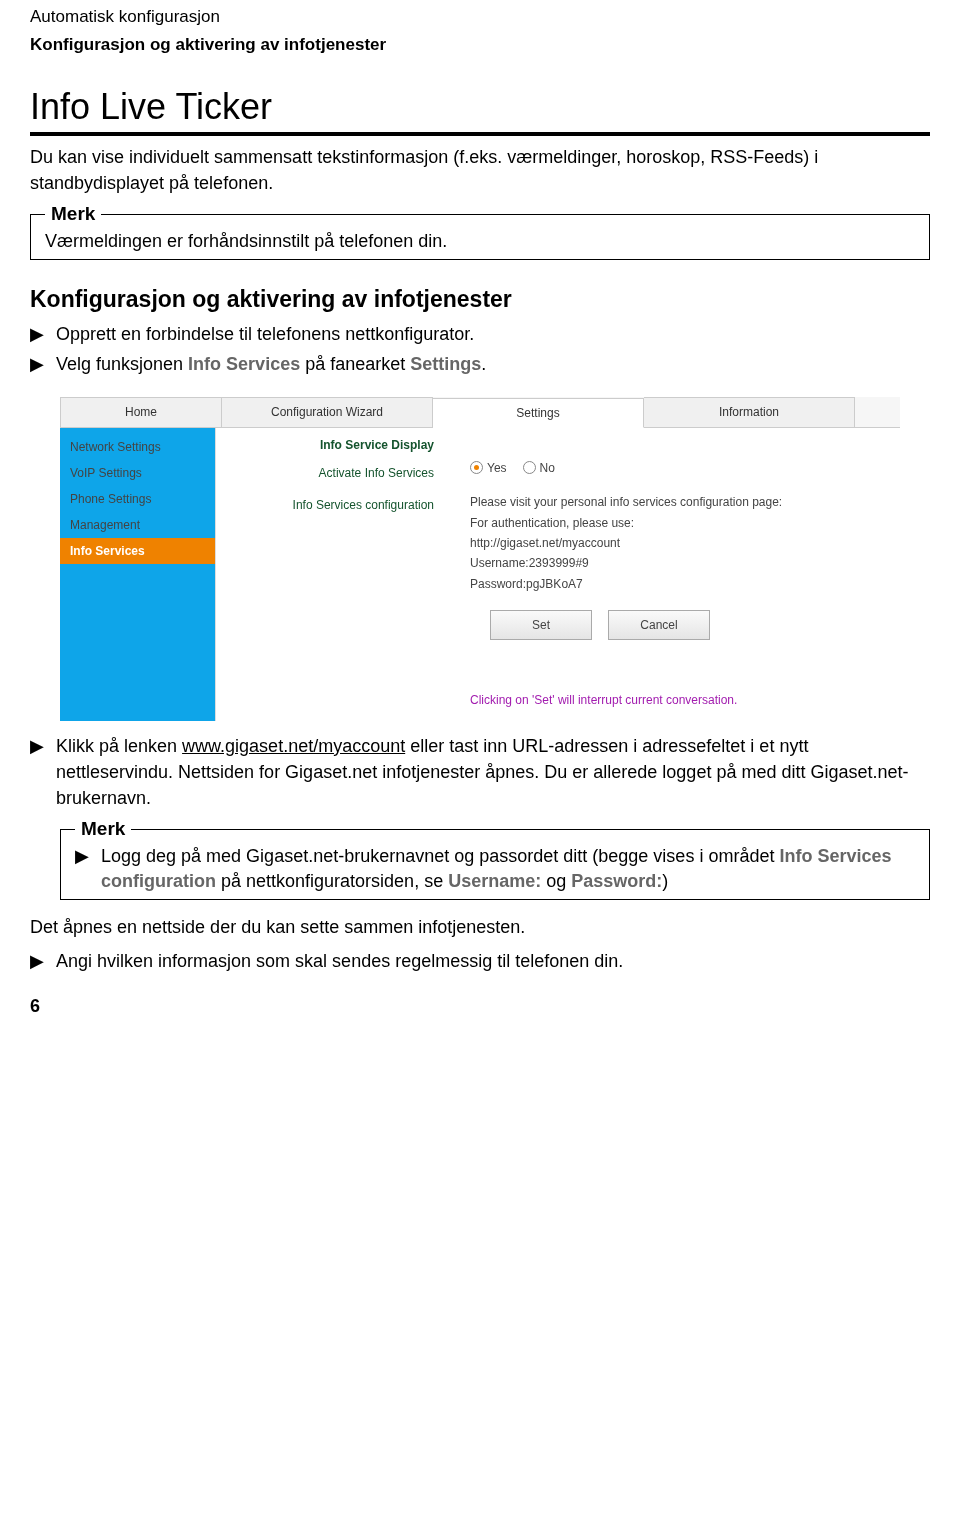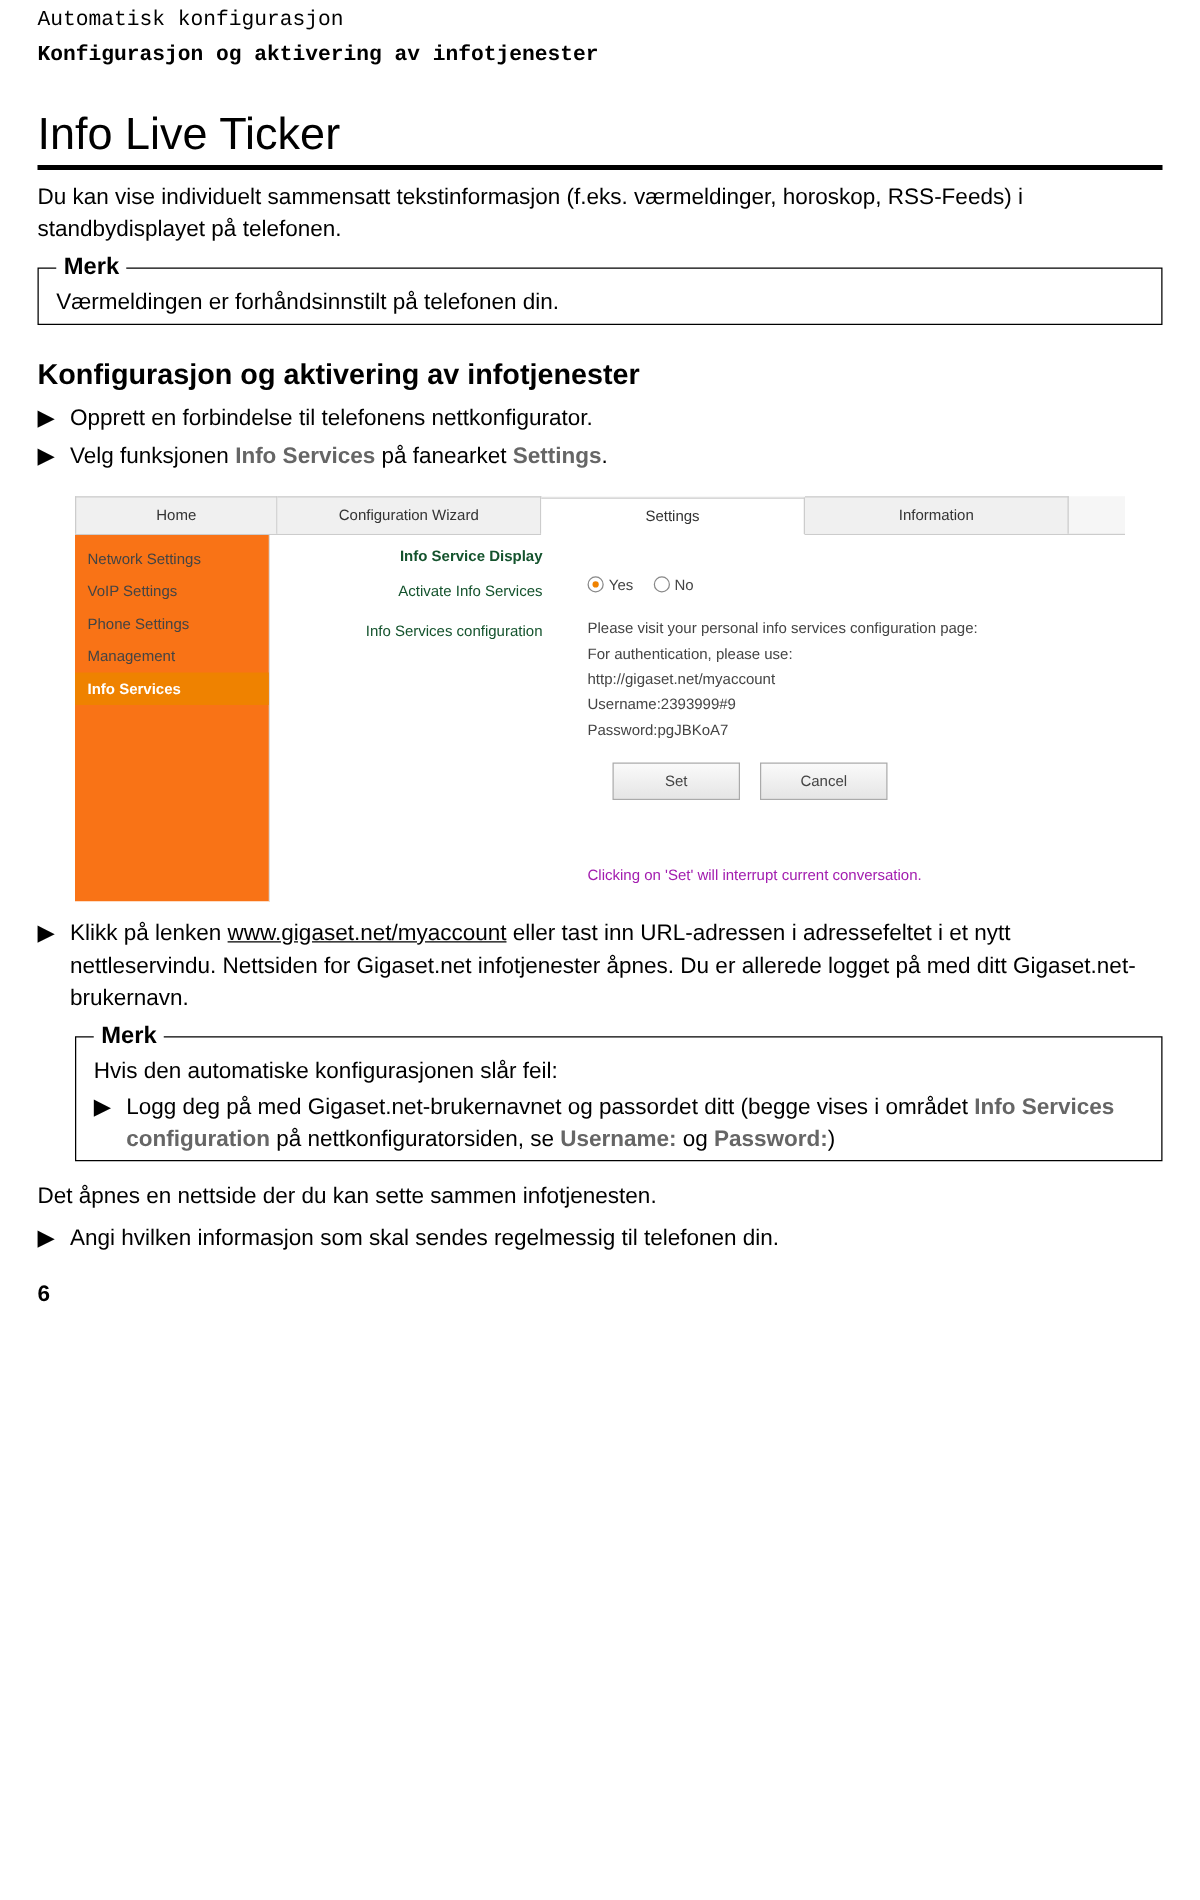--- a/index.html
+++ b/index.html
@@ -14,21 +14,21 @@
     width: 960px;
     margin: 0;
     padding: 0 30px 30px 30px;
     box-sizing: border-box;
   }
   .header-line {
     font-size: 17px;
     line-height: 1.3;
     margin-top: 6px;
     font-weight: normal;
-    font-family: Liberation Mono, monospace;
+    font-family: Liberation Sans, sans-serif;
     font-stretch: condensed;
   }
   .header-line.bold {
     font-weight: bold;
   }
   h1 {
     font-family: "Arial Narrow", Arial, sans-serif;
     font-stretch: condensed;
     font-weight: normal;
     font-size: 36px;
@@ -116,21 +116,21 @@
   }
   .panel {
     display:flex;
     background:#fff;
     border-top:1px solid #ccc;
     min-height: 260px;
   }
   .sidebar {
     width: 155px;
     padding: 6px 0;
-    background:#f97316;
+    background:#0ea5e9;
     border-right:1px solid #ddd;
   }
   .side-item {
     padding: 6px 10px;
     font-size:12px;
     color:#444;
     cursor:pointer;
   }
   .side-item.active {
     background:#ef8200;
@@ -256,21 +256,20 @@
 
   <div class="bullet-row">
     <span class="arrow">▶</span>
     <span class="txt">
       <span>Klikk på lenken </span><span class="link">www.gigaset.net/myaccount</span><span> eller tast inn URL-adressen i adressefeltet i et nytt nettleservindu. Nettsiden for Gigaset.net infotjenester åpnes. Du er allerede logget på med ditt Gigaset.net-brukernavn.</span>
     </span>
   </div>
 
   <div class="note-box">
     <span class="note-title">Merk</span>
-    <p>Hvis den automatiske konfigurasjonen slår feil:</p>
     <div class="bullet-row">
       <span class="arrow">▶</span>
       <span class="txt">
         <span>Logg deg på med Gigaset.net-brukernavnet og passordet ditt (begge vises i området </span><span class="semi">Info Services configuration</span><span> på nettkonfiguratorsiden, se </span><span class="semi">Username:</span><span> og </span><span class="semi">Password:</span><span>)</span>
       </span>
     </div>
   </div>
 
   <p>Det åpnes en nettside der du kan sette sammen infotjenesten.</p>
   <div class="bullet-row">

